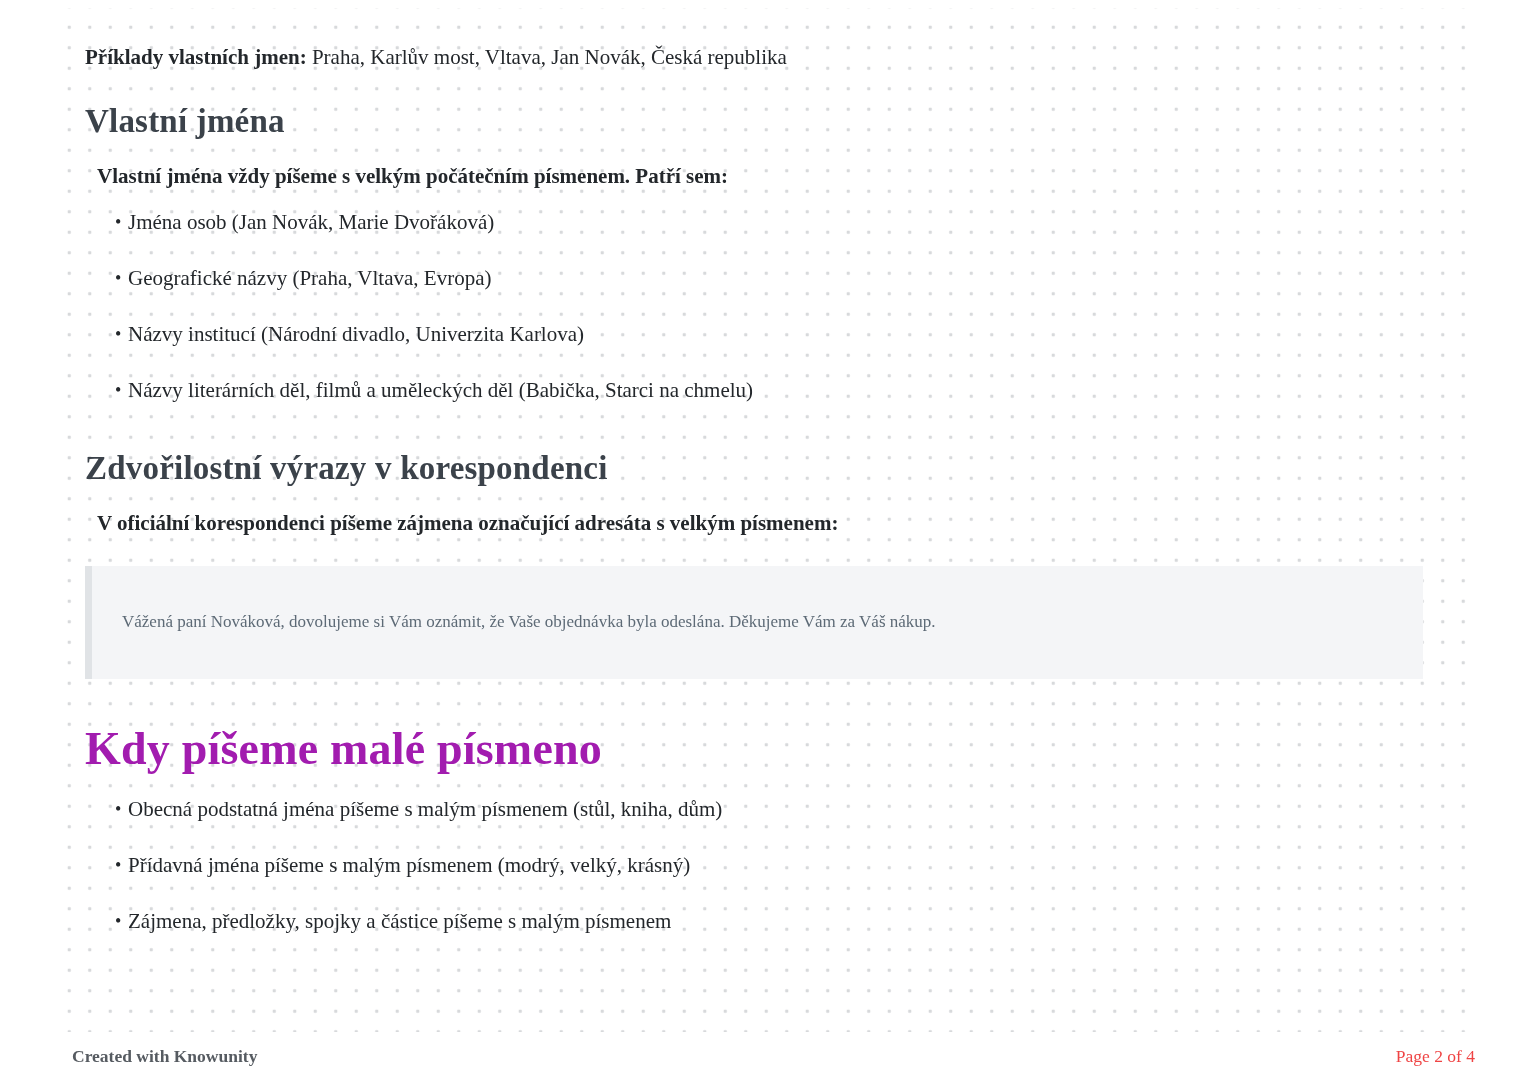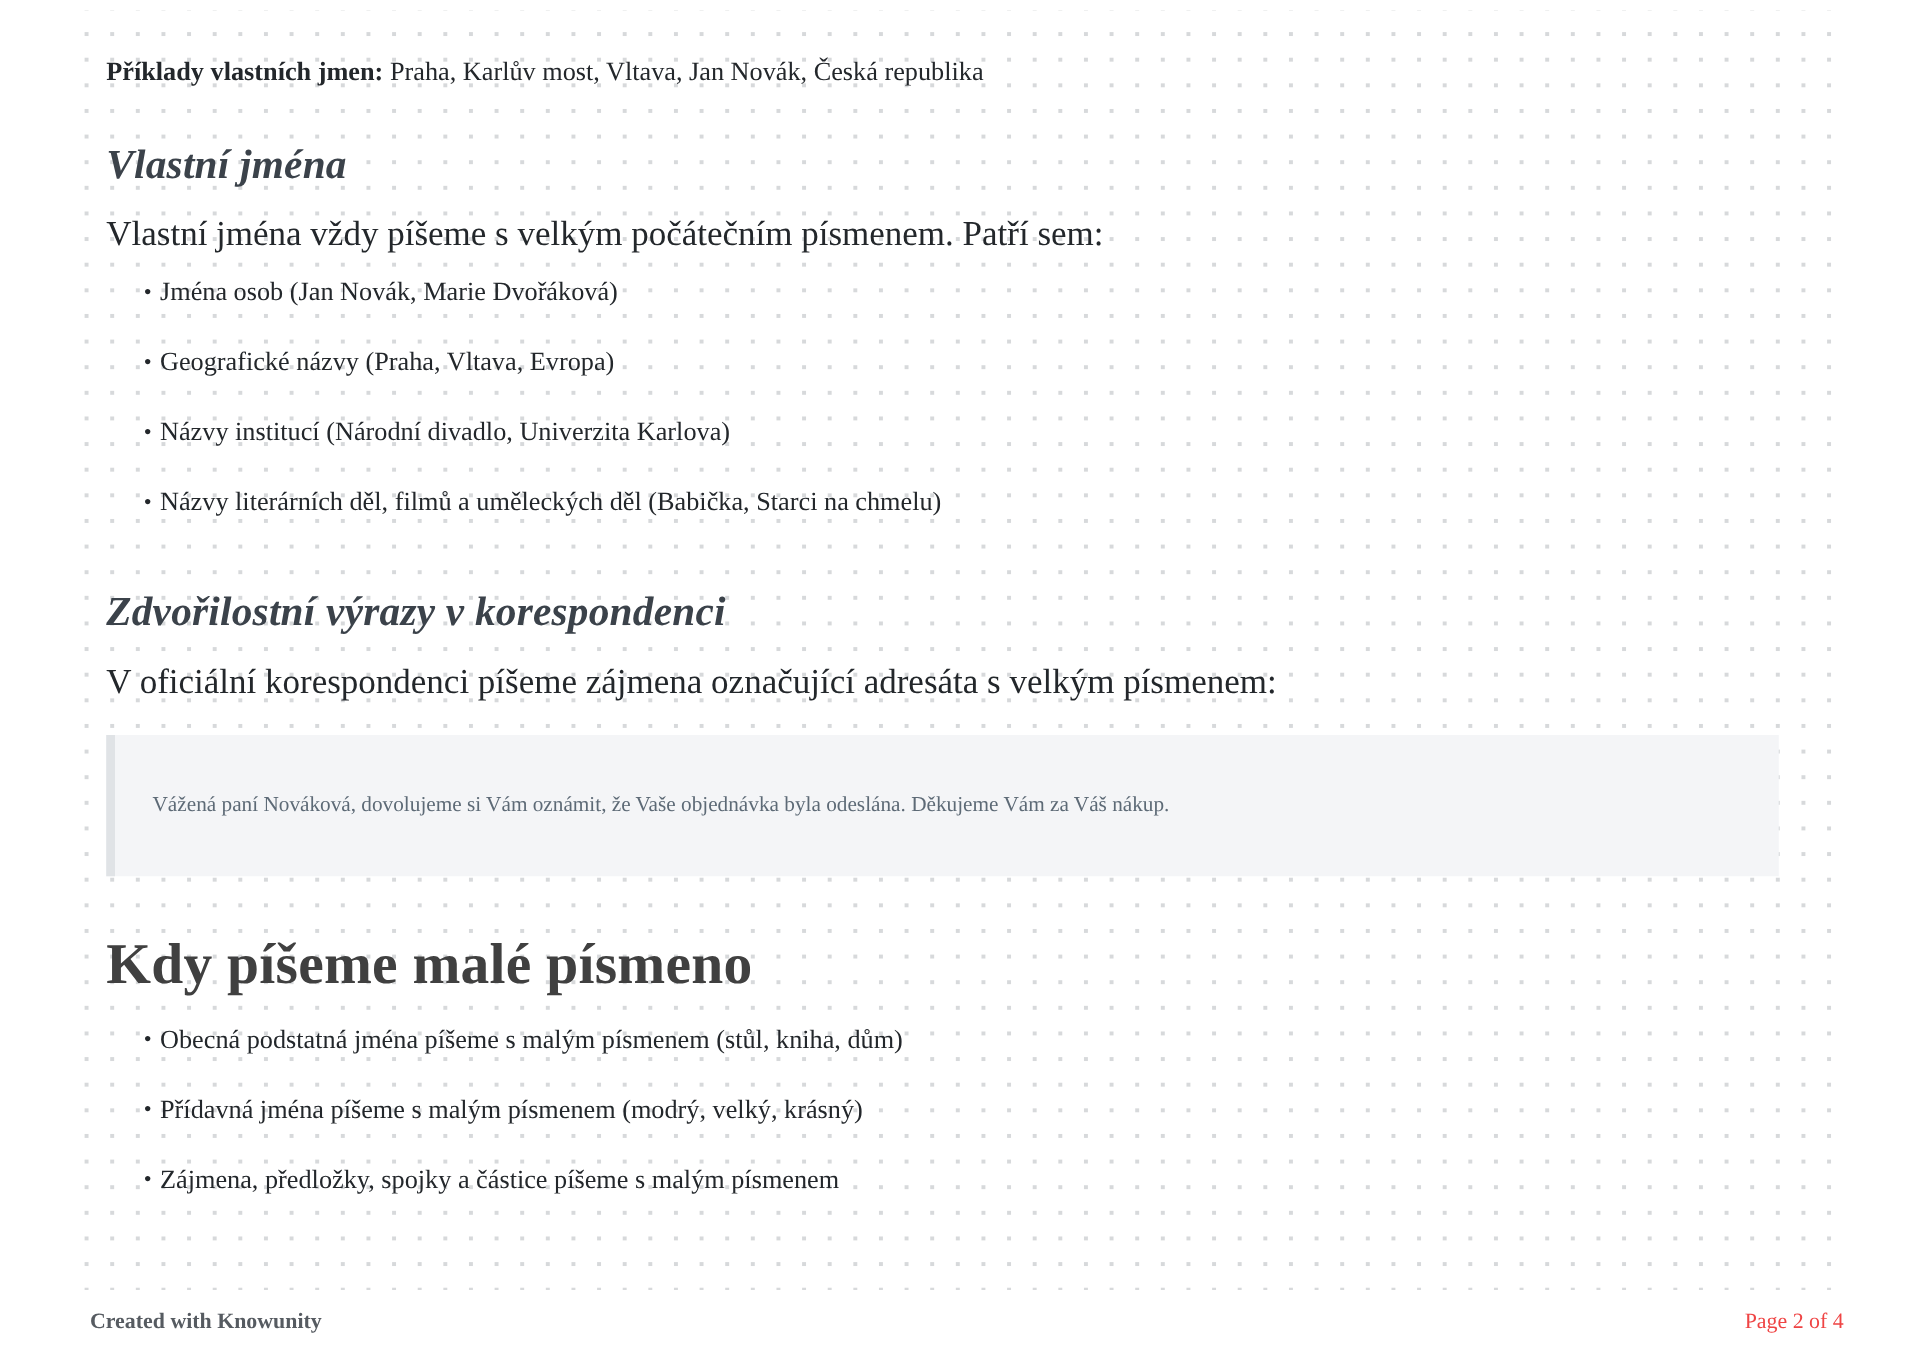--- a/index.html
+++ b/index.html
@@ -33,40 +33,40 @@
     width: 1508px;
     padding: 44px 70px 0 85px;
   }
   .lead {
     margin: 0;
     font-size: 21px;
     line-height: 27px;
   }
   .lead .lead-bold { font-weight: bold; }
   h2.section-heading {
-    margin: 40px 0 0 0;
+    margin: 29px 0 0 0;
     font-size: 33px;
     line-height: 42px;
     font-weight: bold;
     color: #3b424a;
     letter-spacing: 0.2px;
-    font-style: italic;
   }
   h1.page-heading {
     margin: 42px 0 0 0;
     font-size: 46px;
     line-height: 56px;
     font-weight: bold;
-    color: #404040;
+    color: #a21caf;
     letter-spacing: 0.2px;
   }
   p.body-para {
-    margin: 21px 0 0 0;
-    font-size: 28px;
+    margin: 21px 0 0 12px;
+    font-size: 21px;
     line-height: 27px;
+    font-weight: bold;
   }
   ul.bullet-list {
     list-style: none;
     margin: 4px 0 0 0;
     padding: 0;
   }
   ul.bullet-list li {
     position: relative;
     margin: 0 0 0 30px;
     padding: 15px 0 14px 13px;

